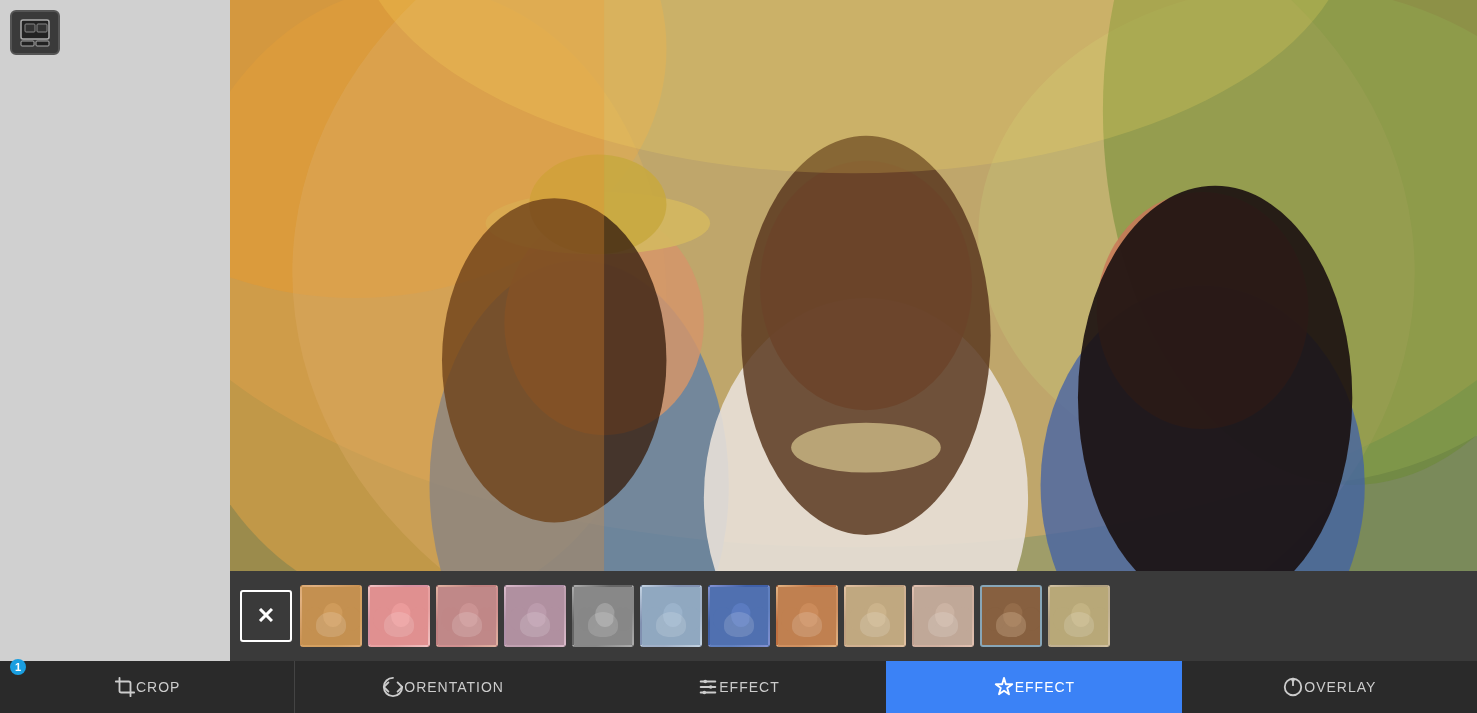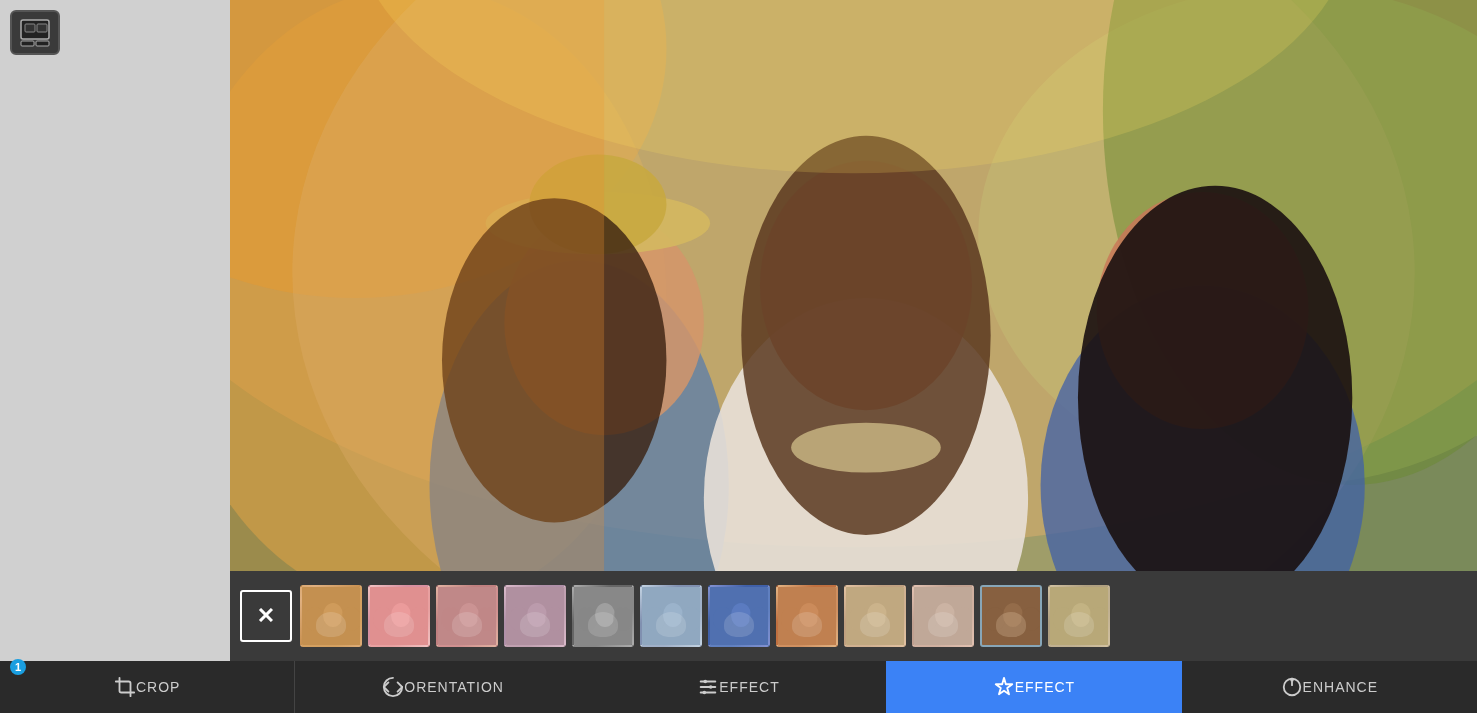--- a/index.html
+++ b/index.html
@@ -409,17 +409,17 @@
     </button>
   </div>
 
   <div class="toolbar-btn-wrap">
     <button class="toolbar-btn">
       <svg class="icon-svg" viewBox="0 0 24 24">
         <circle cx="12" cy="12" r="9" stroke="currentColor"></circle>
         <circle cx="12" cy="4" r="2" fill="currentColor" stroke="none"></circle>
         <path d="M12 6v4" stroke="currentColor" stroke-linecap="round"></path>
       </svg>
-      <span>ENHANCE</span>
+      <span>OVERLAY</span>
     </button>
   </div>
 
 </div>
 
 </body></html>

